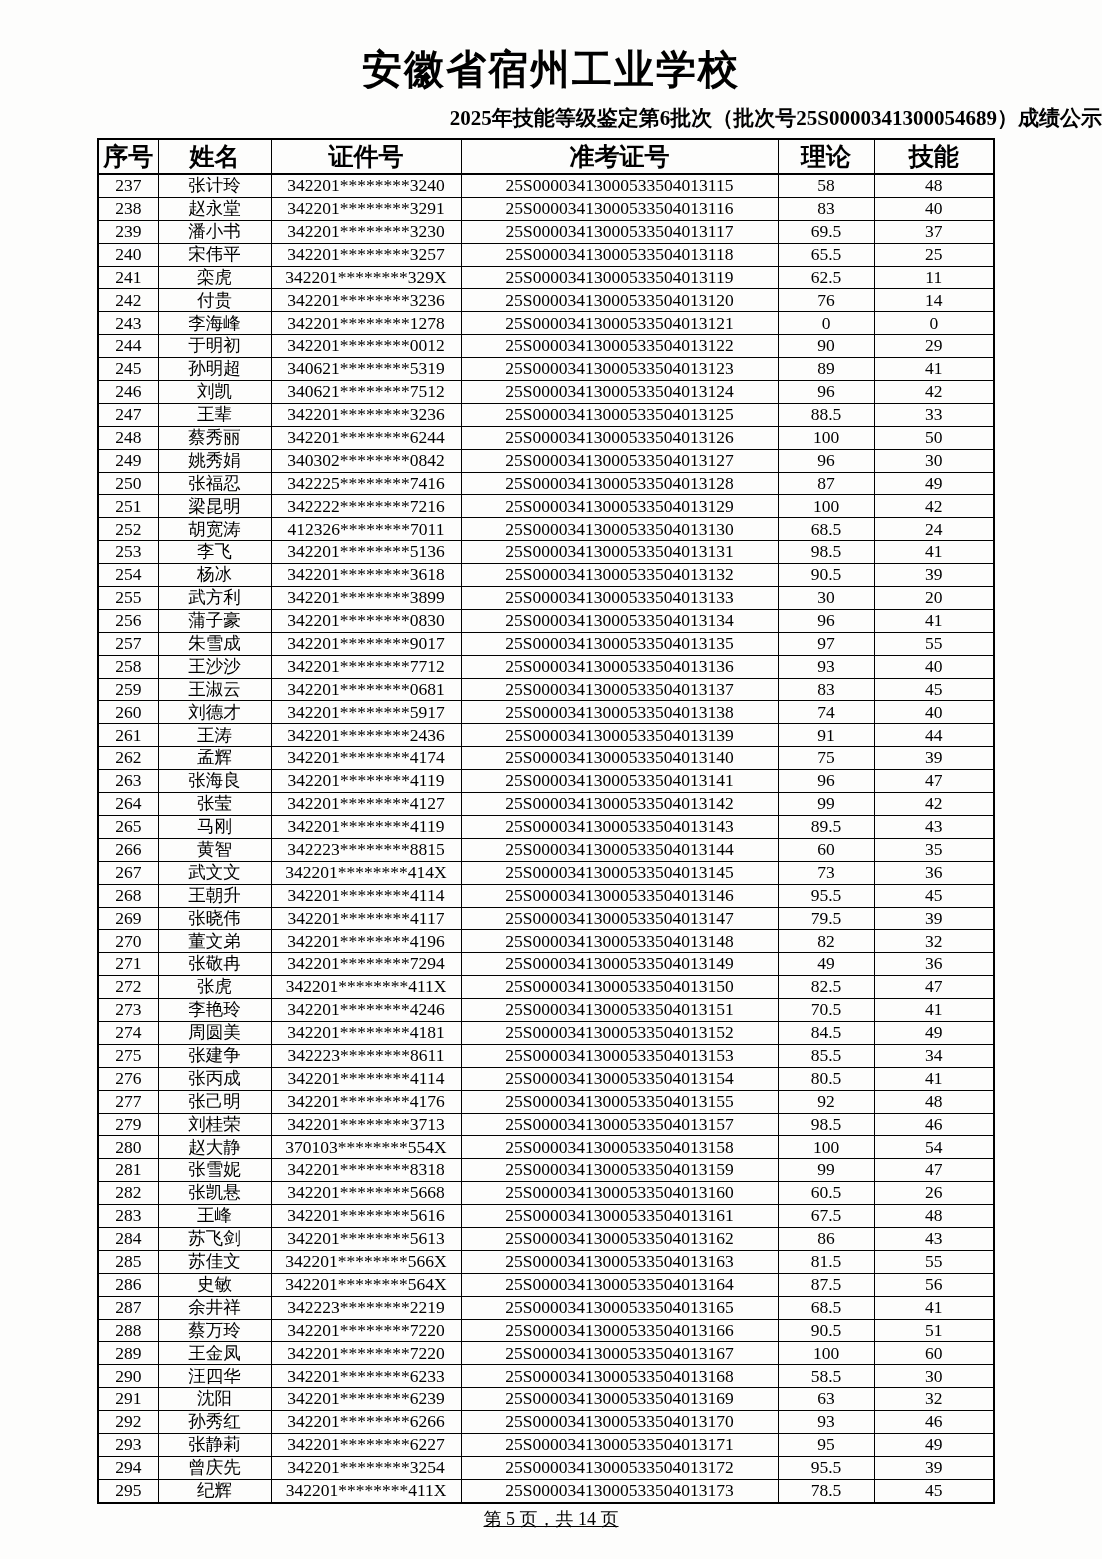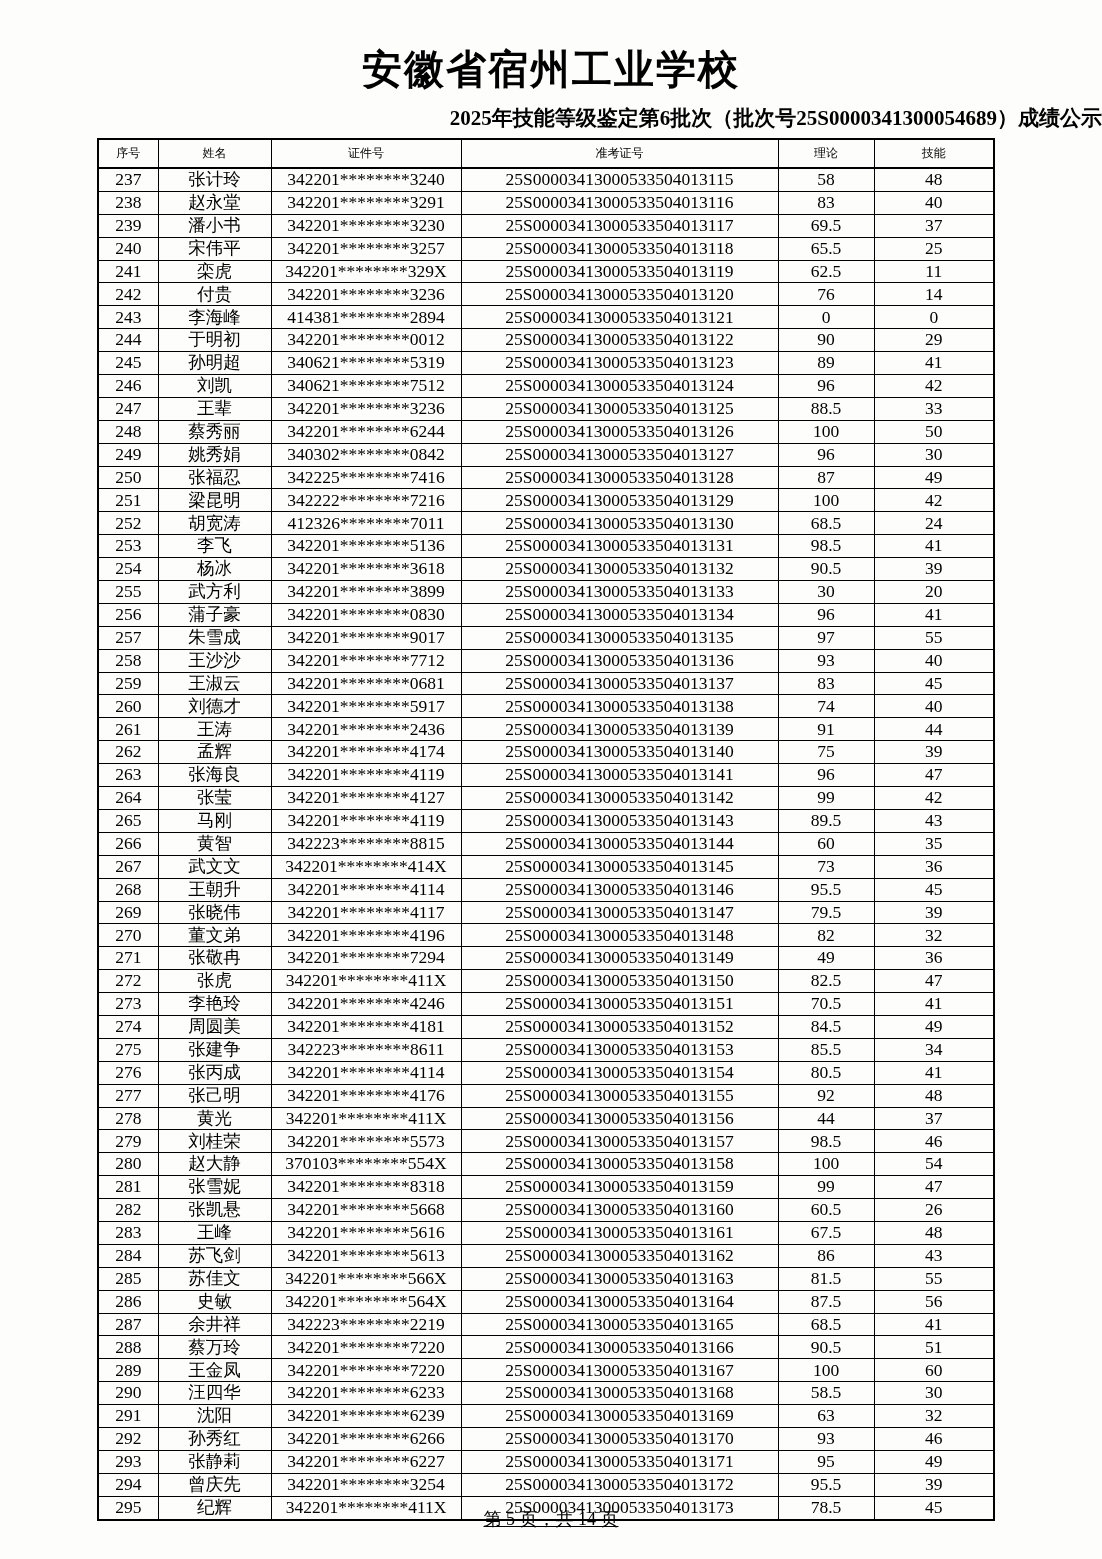--- a/index.html
+++ b/index.html
@@ -38,22 +38,22 @@
   }
   table.score-table th, table.score-table td{
     border:1px solid #000;
     text-align:center;
     vertical-align:middle;
     padding:0;
     overflow:hidden;
     white-space:nowrap;
   }
   table.score-table th{
-    font-size:12px;
-    font-weight:normal;
+    font-size:25px;
+    font-weight:bold;
     height:27px;
     border-bottom:2px solid #000;
   }
   table.score-table td{
     font-size:17.5px;
     height:21.9px;
     line-height:1.0;
   }
   col.c-no{width:60px;}
   col.c-name{width:113px;}
@@ -142,21 +142,21 @@
           <td>242</td>
           <td>付贵</td>
           <td>342201********3236</td>
           <td>25S00003413000533504013120</td>
           <td>76</td>
           <td>14</td>
         </tr>
         <tr>
           <td>243</td>
           <td>李海峰</td>
-          <td>414381********2894</td>
+          <td>342201********1278</td>
           <td>25S00003413000533504013121</td>
           <td>0</td>
           <td>0</td>
         </tr>
         <tr>
           <td>244</td>
           <td>于明初</td>
           <td>342201********0012</td>
           <td>25S00003413000533504013122</td>
           <td>90</td>
@@ -420,31 +420,23 @@
         </tr>
         <tr>
           <td>277</td>
           <td>张己明</td>
           <td>342201********4176</td>
           <td>25S00003413000533504013155</td>
           <td>92</td>
           <td>48</td>
         </tr>
         <tr>
-          <td>278</td>
-          <td>黄光</td>
-          <td>342201********411X</td>
-          <td>25S00003413000533504013156</td>
-          <td>44</td>
-          <td>37</td>
-        </tr>
-        <tr>
           <td>279</td>
           <td>刘桂荣</td>
-          <td>342201********5573</td>
+          <td>342201********3713</td>
           <td>25S00003413000533504013157</td>
           <td>98.5</td>
           <td>46</td>
         </tr>
         <tr>
           <td>280</td>
           <td>赵大静</td>
           <td>370103********554X</td>
           <td>25S00003413000533504013158</td>
           <td>100</td>

